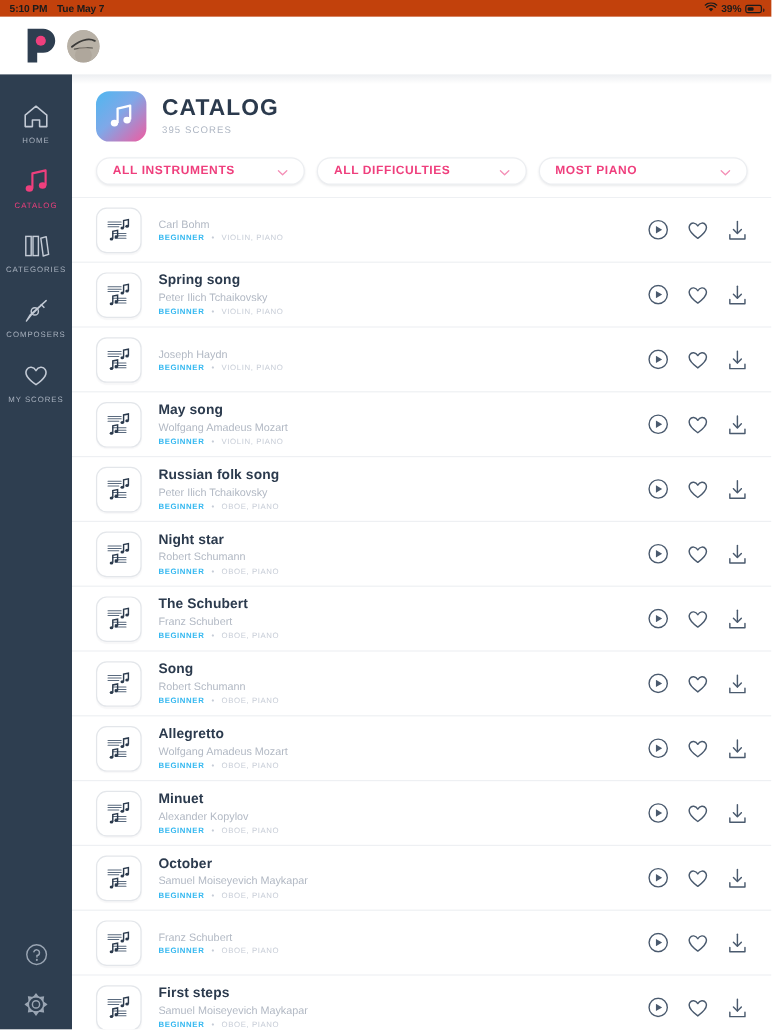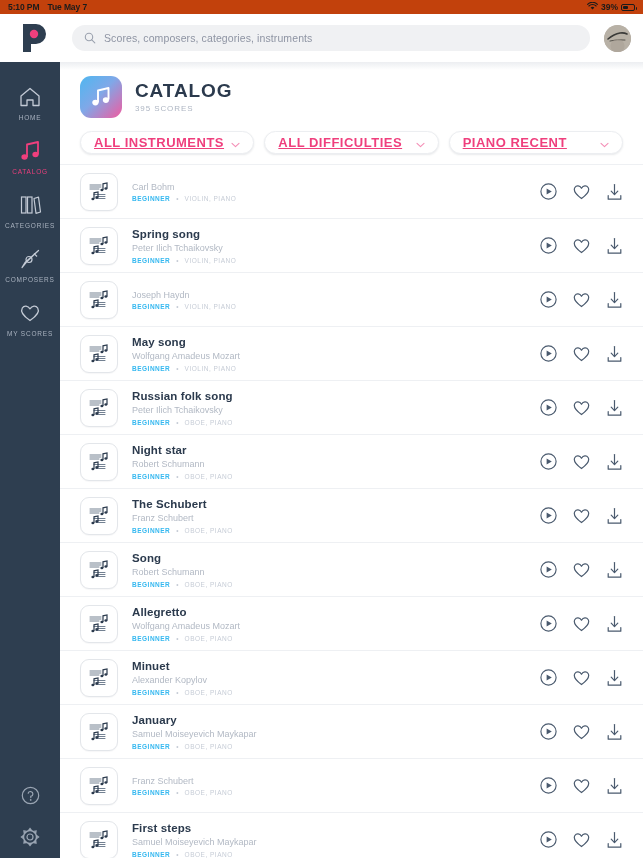--- a/index.html
+++ b/index.html
@@ -98,21 +98,21 @@
   .cat-sub .num { color: #aeb6c3; }
 
   .filters { display: flex; gap: 10px; padding: 13px 20px 10px 20px; }
   .filter {
     flex: 1 1 0; height: 23px;
     background: #ffffff; border: 1px solid #eceef1; border-radius: 12px;
     box-shadow: 0 1px 2px rgba(40,50,70,0.10);
     display: flex; align-items: center; justify-content: space-between;
     padding: 0 13px; cursor: pointer;
   }
-  .filter-label { font-size: 13px; font-weight: bold; letter-spacing: 0.5px; color: #ef3f7d; text-decoration: underline; }
+  .filter-label { font-size: 10px; font-weight: bold; letter-spacing: 0.5px; color: #ef3f7d; }
 
   .list { flex: 1; overflow: hidden; }
   .row {
     height: 54px; display: flex; align-items: center;
     padding: 0 20px 0 20px;
     border-top: 1px solid #eef0f3;
     cursor: pointer;
   }
   .row:first-child { border-top: 1px solid #eef0f3; }
   .thumb {
@@ -155,29 +155,20 @@
   </div>
 
   <div class="topbar">
     <div class="logo-wrap">
       <svg width="26" height="30" viewBox="0 0 26 30">
         <path d="M2 1 h13 a10 10 0 0 1 0 20 h-5 v8 h-8 Z" fill="#2e3e50"></path>
         <circle cx="13" cy="11" r="4.2" fill="#ef3f7d"></circle>
       </svg>
     </div>
 
-    <div class="searchbar">
-      <span class="sicon">
-        <svg width="12" height="12" viewBox="0 0 12 12">
-            <circle cx="5" cy="5" r="3.7" stroke="#9aa1ae" stroke-width="1.1" fill="none"></circle>
-            <line x1="7.8" y1="7.8" x2="10.8" y2="10.8" stroke="#9aa1ae" stroke-width="1.1" stroke-linecap="round"></line>
-          </svg>
-      </span>
-      <span class="search-ph">Scores, composers, categories, instruments</span>
-    </div>
 
     <div class="avatar">
       <svg width="27" height="27" viewBox="0 0 27 27">
         <circle cx="13.5" cy="13.5" r="13.5" fill="#b8b1a6"></circle>
         <path d="M4 14 q6 -5 12 -6 q4 -0.6 7 1" stroke="#3a3a38" stroke-width="1.6" fill="none" stroke-linecap="round"></path>
         <path d="M6 16 q7 -2 15 -1" stroke="#55524c" stroke-width="1" fill="none" stroke-linecap="round"></path>
         <circle cx="13.5" cy="21" r="7" fill="#a89f93" opacity="0.55"></circle>
       </svg>
     </div>
   </div>
@@ -290,21 +281,21 @@
         </div>
         <div class="filter">
           <span class="filter-label">ALL DIFFICULTIES</span>
           <span>
             <svg width="9" height="6" viewBox="0 0 9 6">
                 <path d="M1 1.3 L4.5 4.6 L8 1.3" stroke="#f48fb6" stroke-width="1.1" fill="none" stroke-linecap="round" stroke-linejoin="round"></path>
               </svg>
           </span>
         </div>
         <div class="filter">
-          <span class="filter-label">PIANO RECENT</span>
+          <span class="filter-label">MOST PIANO</span>
           <span>
             <svg width="9" height="6" viewBox="0 0 9 6">
                 <path d="M1 1.3 L4.5 4.6 L8 1.3" stroke="#f48fb6" stroke-width="1.1" fill="none" stroke-linecap="round" stroke-linejoin="round"></path>
               </svg>
           </span>
         </div>
       </div>
 
       <div class="list" id="score-list">
           <div class="row">
@@ -808,21 +799,21 @@
   </g>
   <path d="M15 9 V2.8 L19 2 V7.5" stroke="#2b3a4d" stroke-width="1.2" fill="none"></path>
   <ellipse cx="13.9" cy="9.1" rx="1.5" ry="1.25" fill="#2b3a4d"></ellipse>
   <ellipse cx="17.9" cy="7.6" rx="1.5" ry="1.25" fill="#2b3a4d"></ellipse>
   <path d="M6 18 V11.8 L10 11 V16.5" stroke="#2b3a4d" stroke-width="1.2" fill="none"></path>
   <ellipse cx="4.9" cy="18.1" rx="1.5" ry="1.25" fill="#2b3a4d"></ellipse>
   <ellipse cx="8.9" cy="16.6" rx="1.5" ry="1.25" fill="#2b3a4d"></ellipse>
 </svg>
             </div>
             <div class="meta">
-              <div class="title">January</div>
+              <div class="title">October</div>
               <div class="composer">Samuel Moiseyevich Maykapar</div>
               <div class="tags">
                 <span class="tag-diff">BEGINNER</span>
                 <span class="tag-dot">•</span>
                 <span class="tag-inst">OBOE, PIANO</span>
               </div>
             </div>
             <div class="actions">
               <span class="act">
                 <svg width="17" height="17" viewBox="0 0 17 17">

